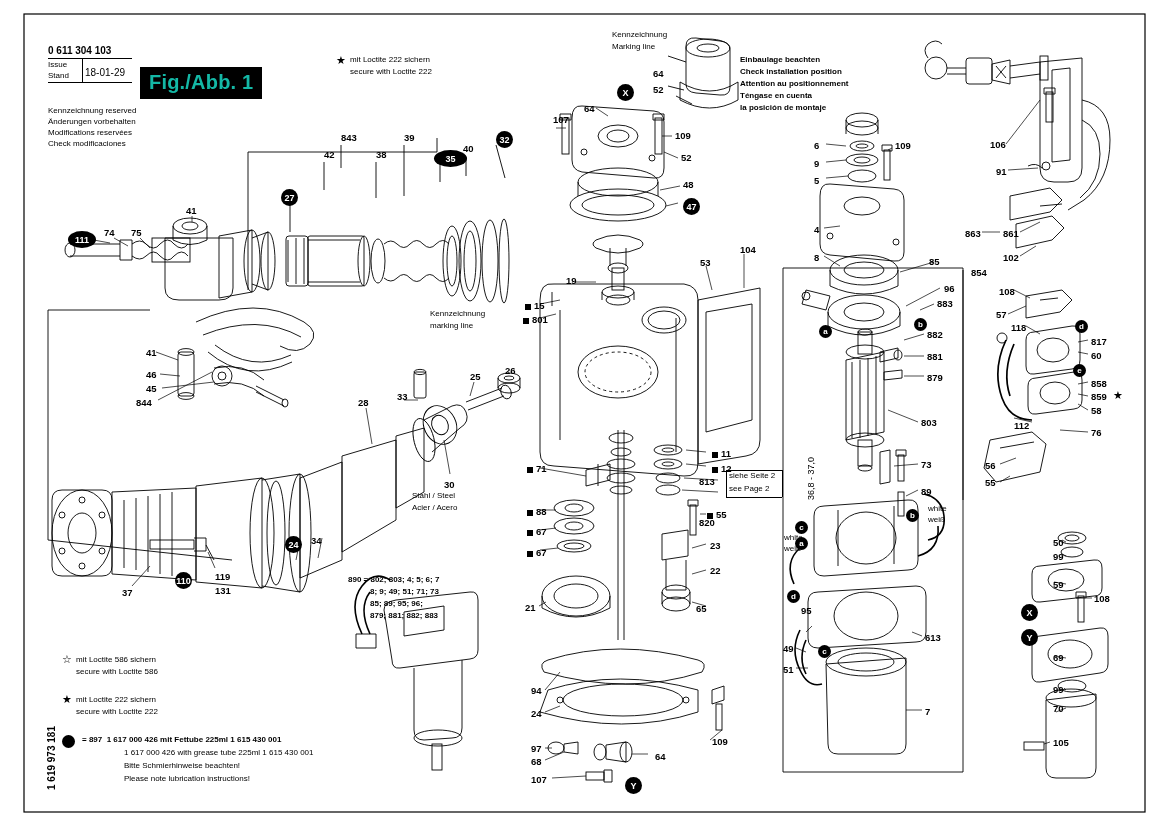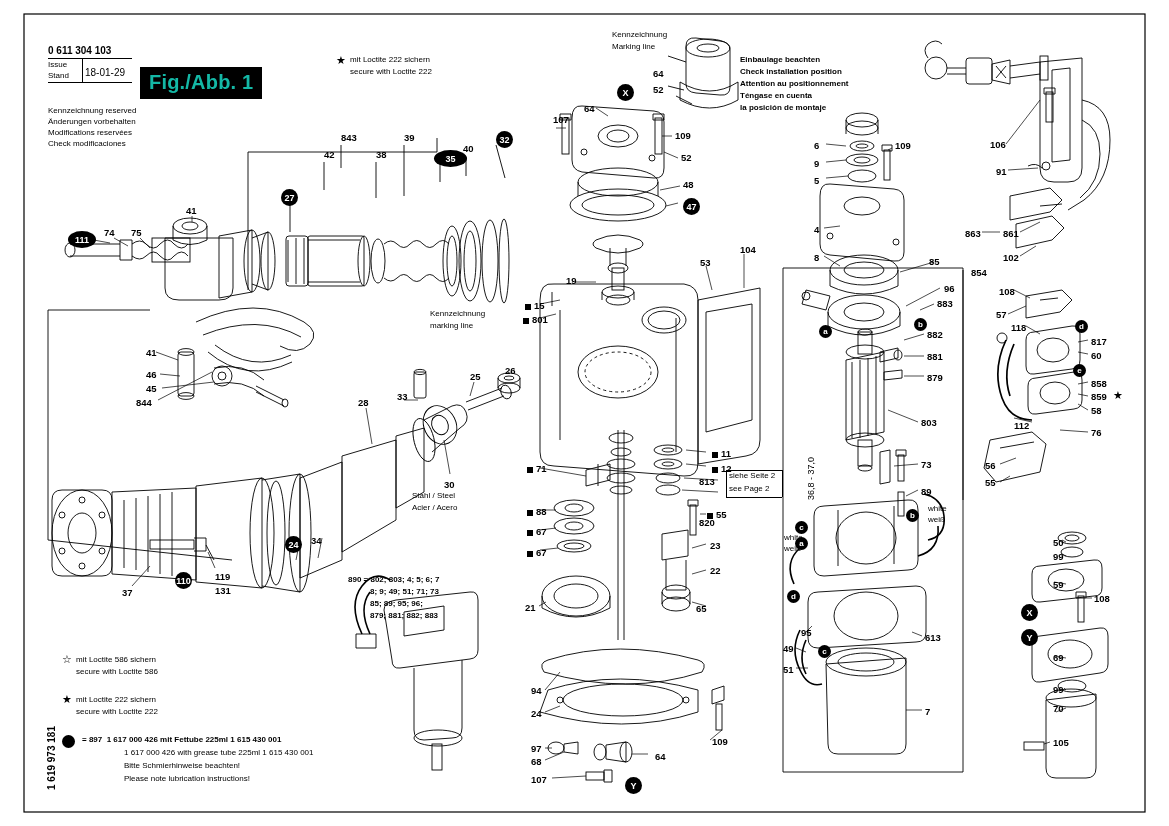--- a/index.html
+++ b/index.html
@@ -595,21 +595,21 @@
       <div class="t b" style="left: 895px; top: 141px;">109</div>
       <div class="t b" style="left: 929px; top: 257px;">85</div>
       <div class="t b" style="left: 944px; top: 284px;">96</div>
       <div class="t b" style="left: 937px; top: 299px;">883</div>
       <div class="t b" style="left: 927px; top: 330px;">882</div>
       <div class="t b" style="left: 927px; top: 352px;">881</div>
       <div class="t b" style="left: 927px; top: 373px;">879</div>
       <div class="t b" style="left: 921px; top: 418px;">803</div>
       <div class="t b" style="left: 921px; top: 460px;">73</div>
       <div class="t b" style="left: 921px; top: 487px;">89</div>
-      <div class="t b" style="left: 801px; top: 628px;">95</div>
+      <div class="t b" style="left: 801px; top: 606px;">95</div>
       <div class="t b" style="left: 783px; top: 644px;">49</div>
       <div class="t b" style="left: 783px; top: 665px;">51</div>
       <div class="t b" style="left: 925px; top: 633px;">613</div>
       <div class="t b" style="left: 925px; top: 707px;">7</div>
       <div class="t b" style="left: 990px; top: 140px;">106</div>
       <div class="t b" style="left: 996px; top: 167px;">91</div>
       <div class="t b" style="left: 965px; top: 229px;">863</div>
       <div class="t b" style="left: 1003px; top: 229px;">861</div>
       <div class="t b" style="left: 1003px; top: 253px;">102</div>
       <div class="t b" style="left: 963px; top: 268px; padding-left: 8px;">854</div>

